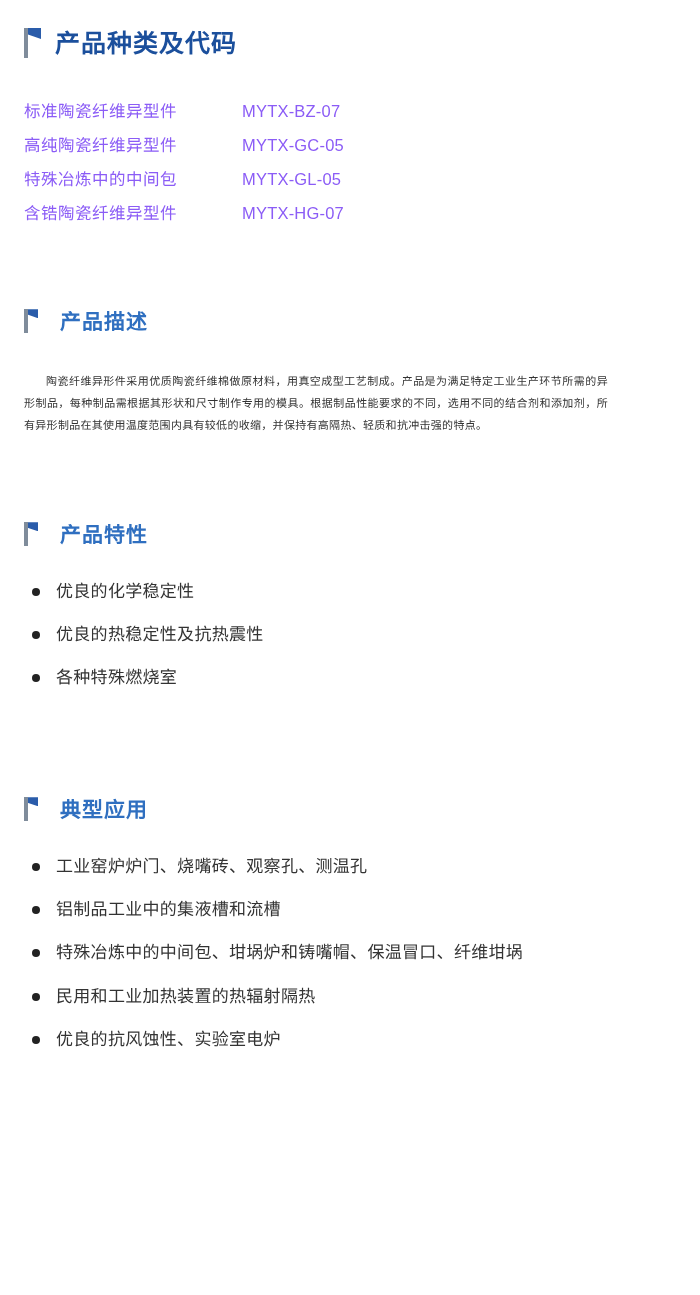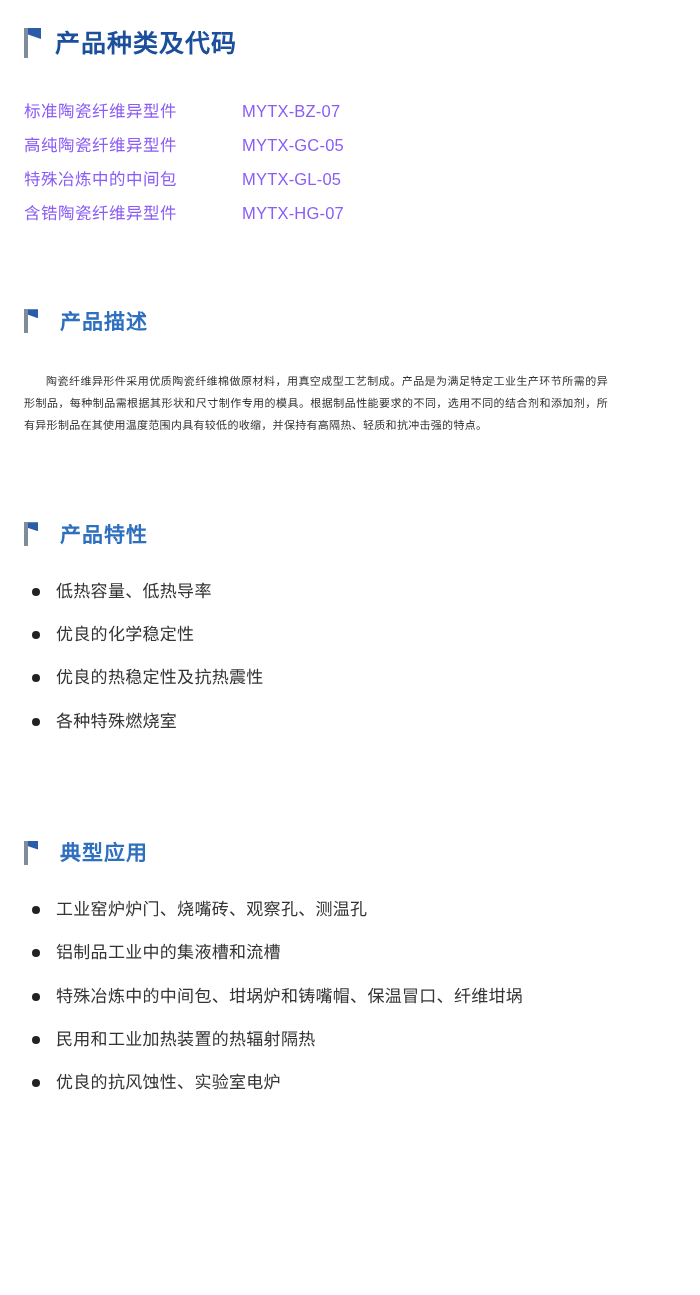--- a/index.html
+++ b/index.html
@@ -194,21 +194,20 @@
     <div class="sec-title-wrap">
       <div class="section-head">
         <span class="flag-icon small">
           <span class="pole"></span>
           <span class="banner2"></span>
         </span>
         <h2 class="subtitle">产品特性</h2>
       </div>
     </div>
     <ul class="bullets">
-      <li>低热容量、低热导率</li>
       <li>优良的化学稳定性</li>
       <li>优良的热稳定性及抗热震性</li>
       <li>各种特殊燃烧室</li>
     </ul>
   </section>
 
   <div class="gap-lg"></div>
 
   <section id="sec-apps">
     <div class="sec-title-wrap">

